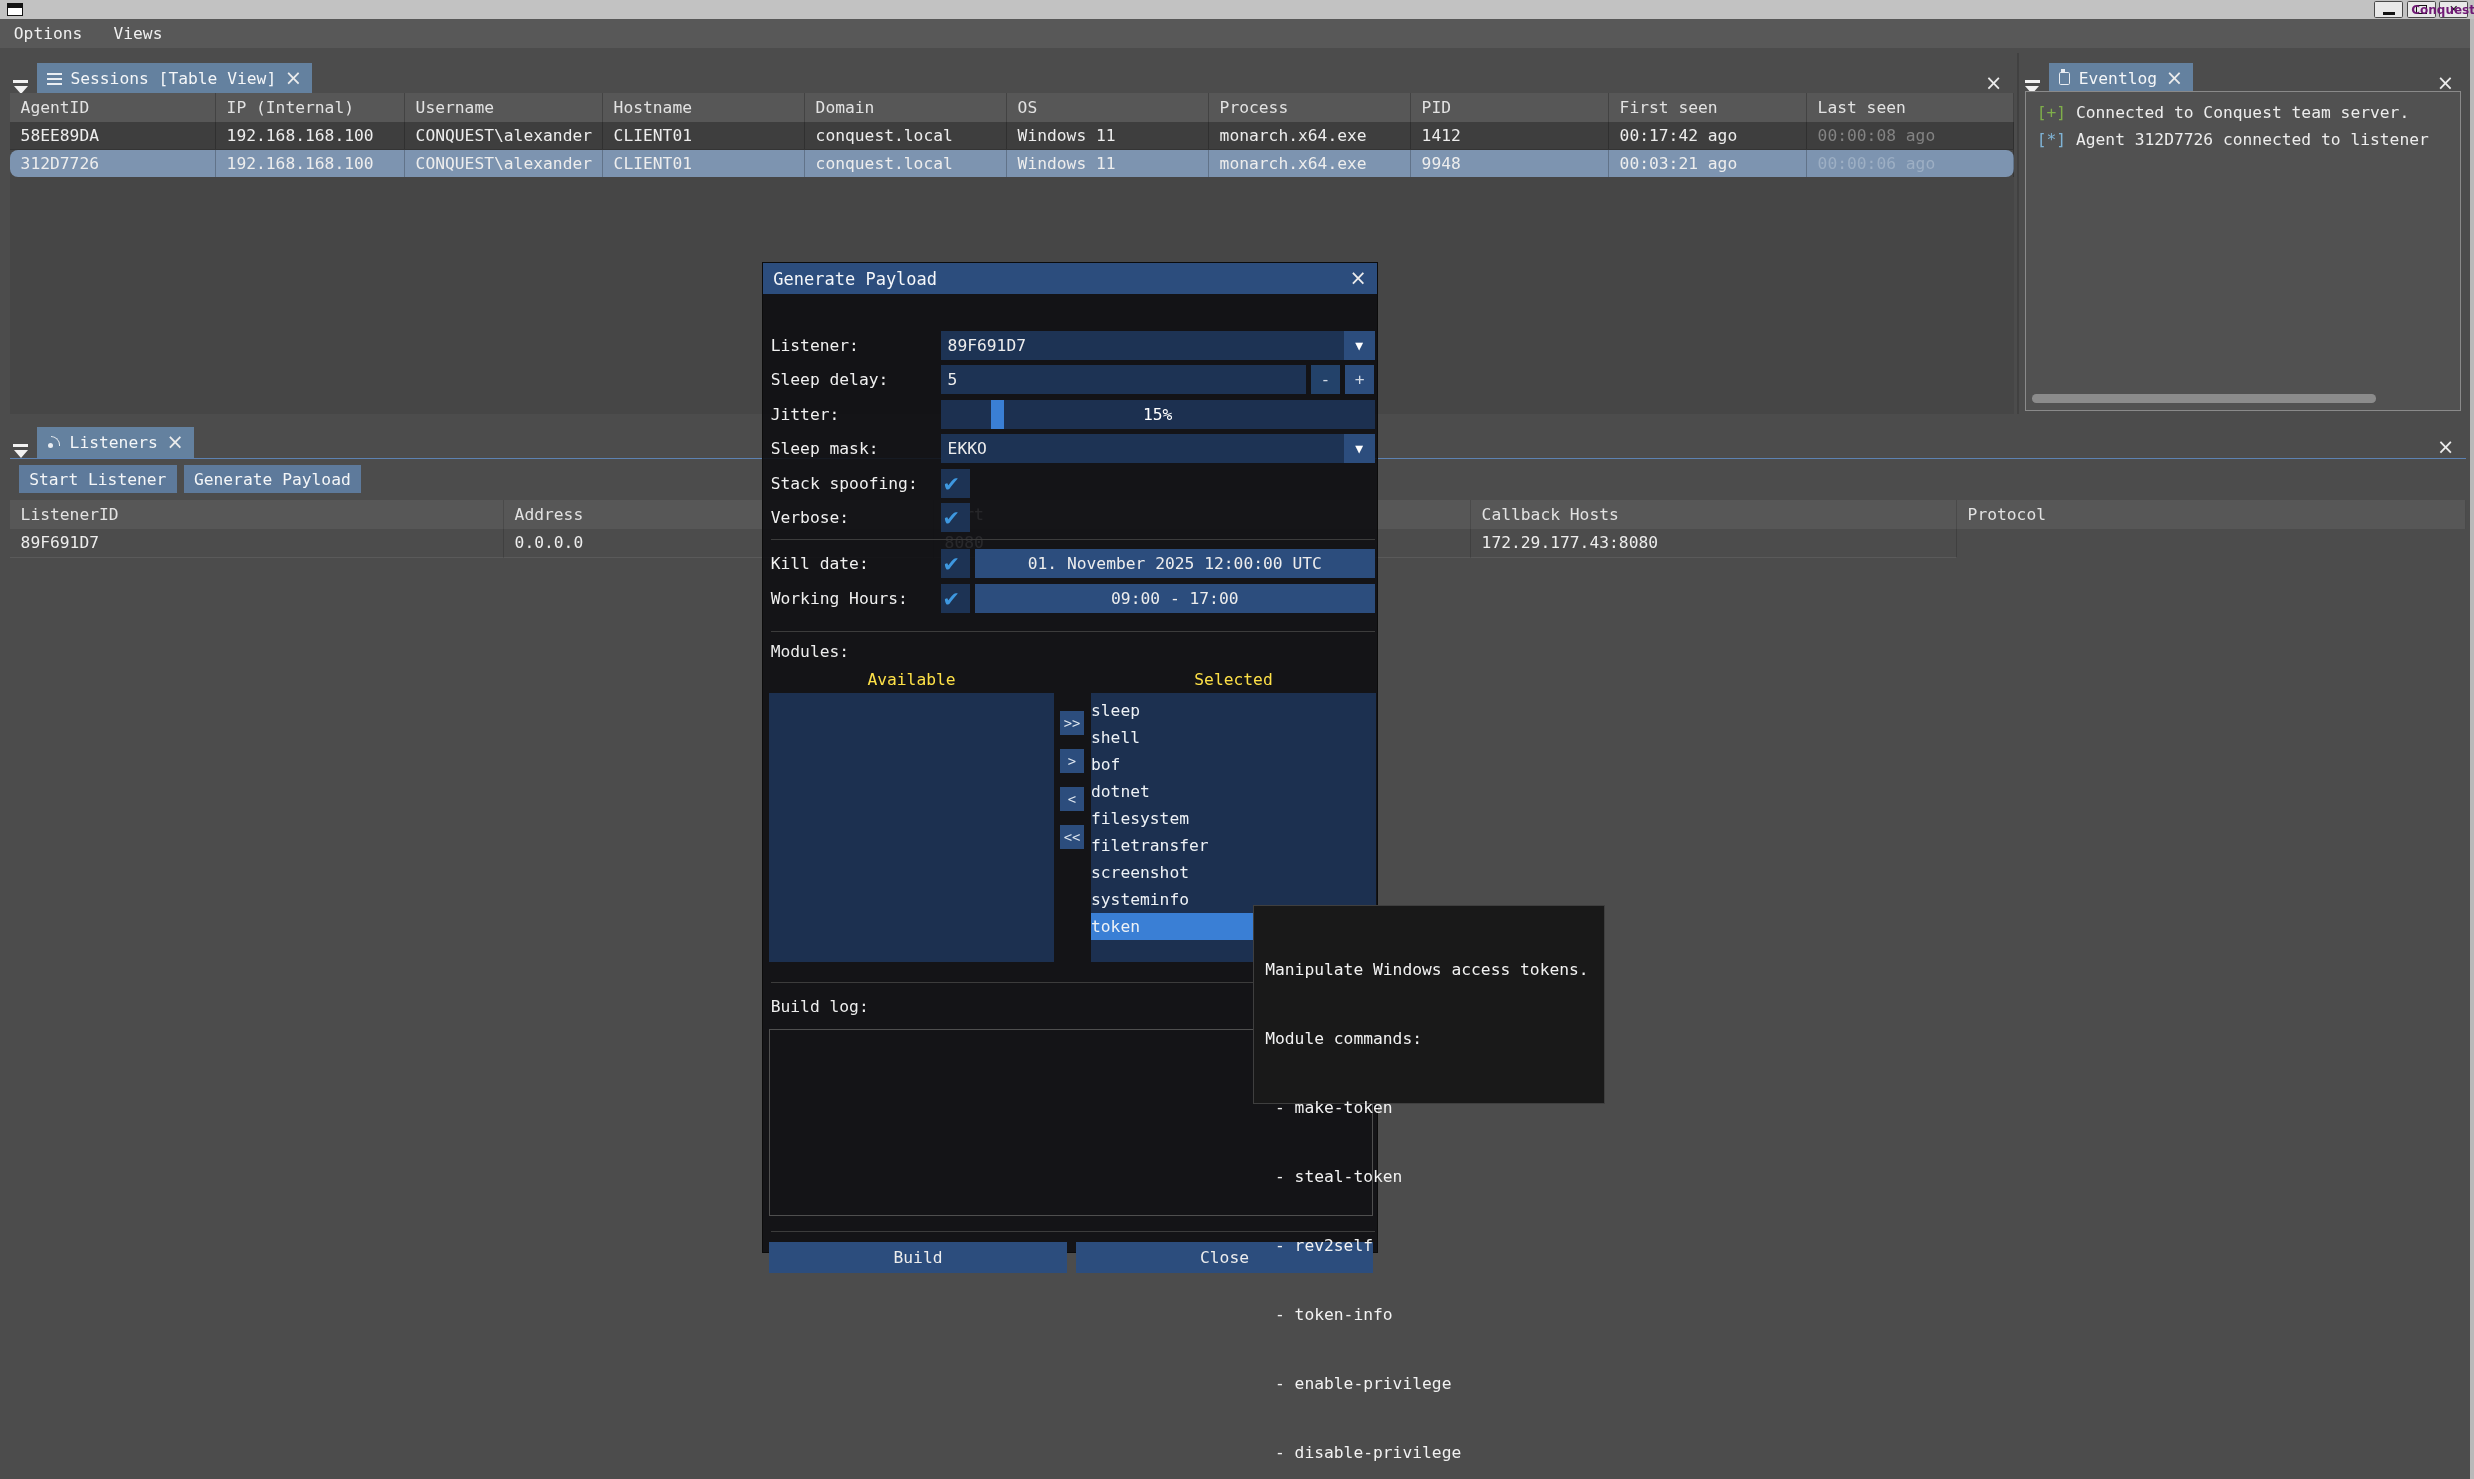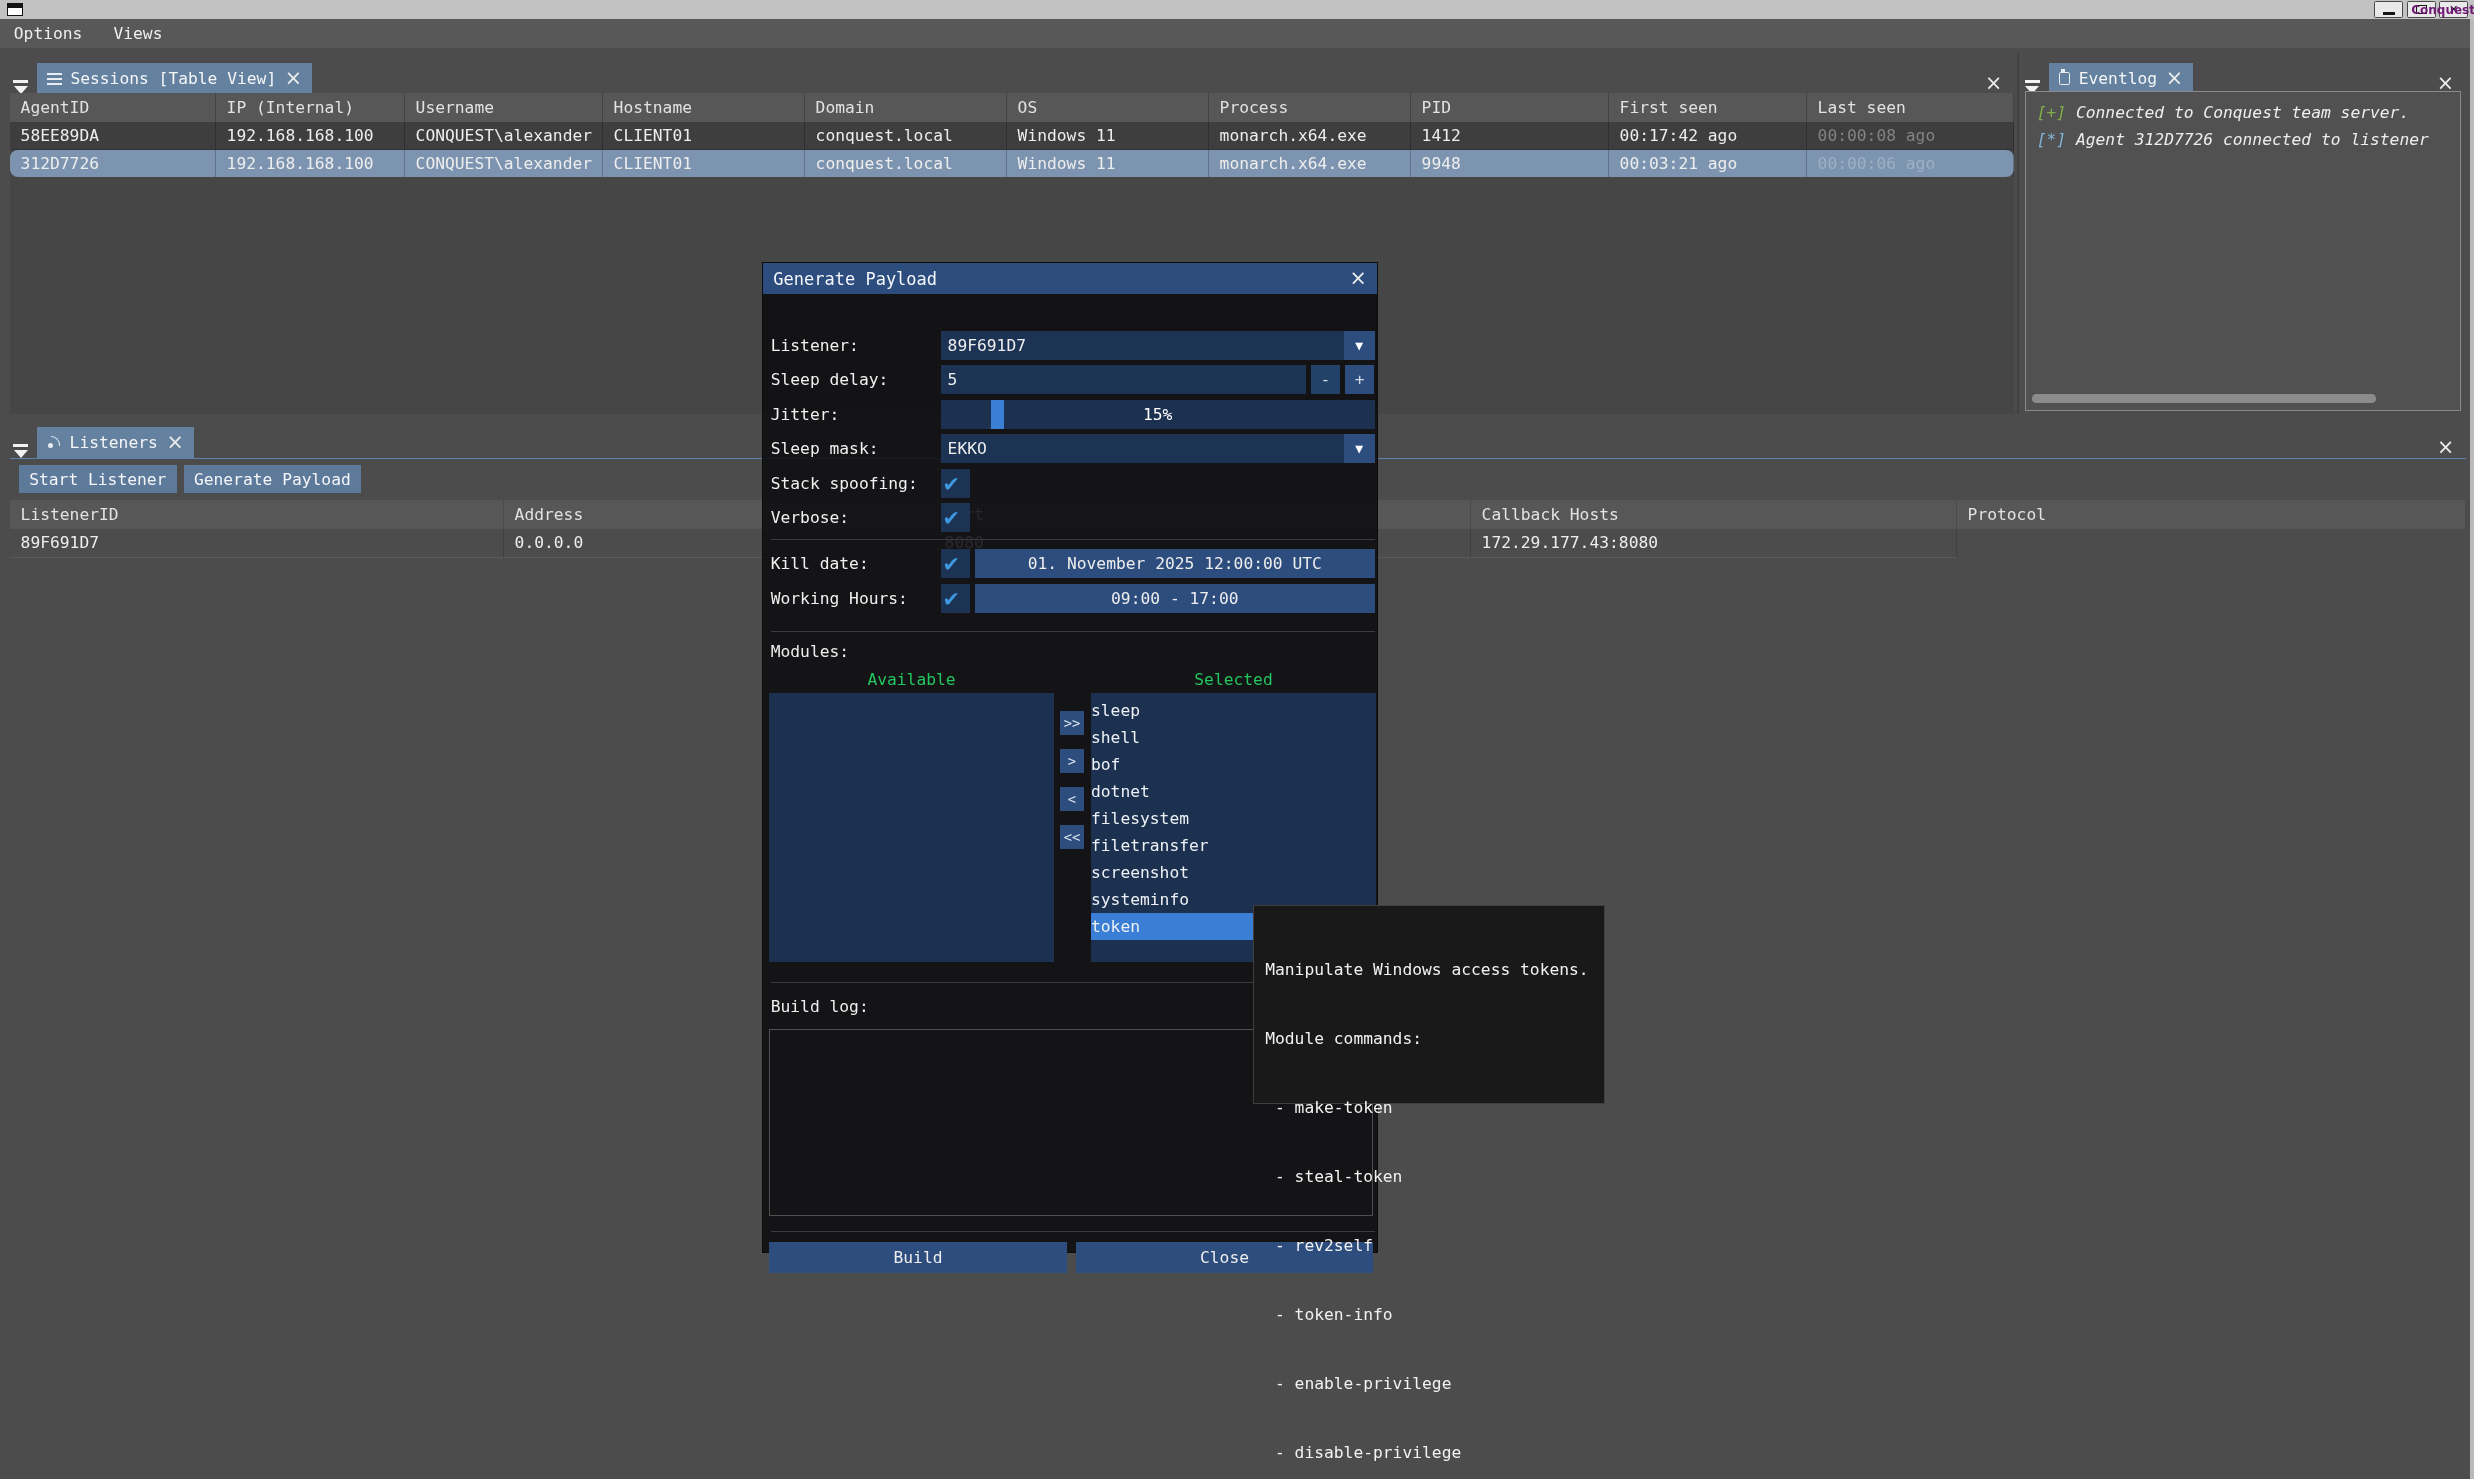--- a/index.html
+++ b/index.html
@@ -56,21 +56,21 @@
   .thead .cell { line-height:29px; color:#e2e2e2; }
   .srow .cell { line-height:27px; }
   .row-normal { background:#3e3e3e; border-bottom:0.9px solid #343434; }
   .row-selected { background:#7d94b0;border-radius:8px; }
   .dim { color:#838383; }
   .row-selected .dim { color:#9dafc4; }
   .v-divider { position:absolute; left:2017px; top:53px; width:1.7px; height:361px; background:#414141; }
   
   .dock-eventlog { left:2022px; top:53px; width:444px; height:361px; }
   .ev-content { position:absolute; top:38px; left:3.4px; right:5.2px; height:320px; background:#515151;
-                border:0.9px solid #8a8a8a; font-size:16.3px; line-height:27px; padding:6.9px 0 0 10.3px; white-space:nowrap;font-style:italic; }
+                border:0.9px solid #8a8a8a; font-size:16.3px; line-height:27px; padding:6.9px 0 0 10.3px; white-space:nowrap; }
   .tag-plus { color:#7fae4a; }
   .tag-star { color:#7fb3d5; }
   .ev-scroll { position:absolute; left:5.2px; bottom:6.9px; width:344px; height:9.5px; border-radius:4.3px; background:#8b8b8b; }
   
   .dock-listeners { left:10.3px; top:418px; width:2456px; height:1055px; }
   .dock-listeners .dock-header { border-bottom:1.7px solid #5d82b2; }
   .l-toolbar { display:flex; gap:6.9px; margin:6px 0 6.9px 8.6px; }
   .tbtn { background:#5e7a9b; height:28px; padding:0 10.3px; display:flex; align-items:center; font-size:16.3px; color:#f4f6f8; }
   .grid-list { display:grid; grid-template-columns:494px 430px 537px 486px 1fr; font-size:16.3px; }
   .grid-list .cell { border-right:0.9px solid rgba(0,0,0,0.15); }
@@ -93,21 +93,21 @@
   .step-plus { background:#2c4d7d; }
   .slider { flex:1; height:29px; background:#1c3050; position:relative; }
   .slider-handle { position:absolute; left:50px; top:0; width:13.8px; height:29px; background:#3a7fd5; }
   .slider-label { position:absolute; width:100%; text-align:center; line-height:29px; color:#fff; }
   .checkbox { width:29px; height:29px; background:#1d3354; position:relative; }
   .checkbox.checked::after { content:"✔"; position:absolute; left:3.4px; top:0px; font-size:24px; font-weight:bold; color:#3e98e0; }
   .date-btn { margin-left:5.2px; flex:1; height:29px; background:#2c4d7d; display:flex; align-items:center; justify-content:center; }
   .dsep { position:absolute; left:7.7px; width:604px; height:0.9px; background:#3c3c3c; }
   .sep1{top:245px} .sep2{top:337px} .sep3{top:688px} .sep4{top:937px}
   .modules-label { position:absolute; left:7.7px; top:348px; }
-  .col-head { position:absolute; top:376px; width:285px; text-align:center; color:#22c55e; }
+  .col-head { position:absolute; top:376px; width:285px; text-align:center; color:#fde047; }
   .col-head.avail { left:6px; } .col-head.sel { left:328px; }
   .listbox { position:absolute; top:399px; height:269px; width:285px; background:#1c3050; padding-top:4.3px; }
   .listbox.avail { left:6px; } .listbox.sel { left:328px; }
   .mod-item { height:27px; line-height:27px; color:#eef2f6; }
   .mod-item.active { background:#3a7fd5; }
   .xfer-btn { position:absolute; left:297px; width:24px; height:24px; background:#2c4d7d;
               display:flex; align-items:center; justify-content:center; font-size:13.8px; color:#dfe7f0; }
   .x1{top:417px} .x2{top:455px} .x3{top:493px} .x4{top:531px}
   .buildlog-label { position:absolute; left:7.7px; top:703px; }
   .build-log { position:absolute; top:735px; left:6px; width:604px; height:187px; border:0.9px solid #4f4f4f; }

